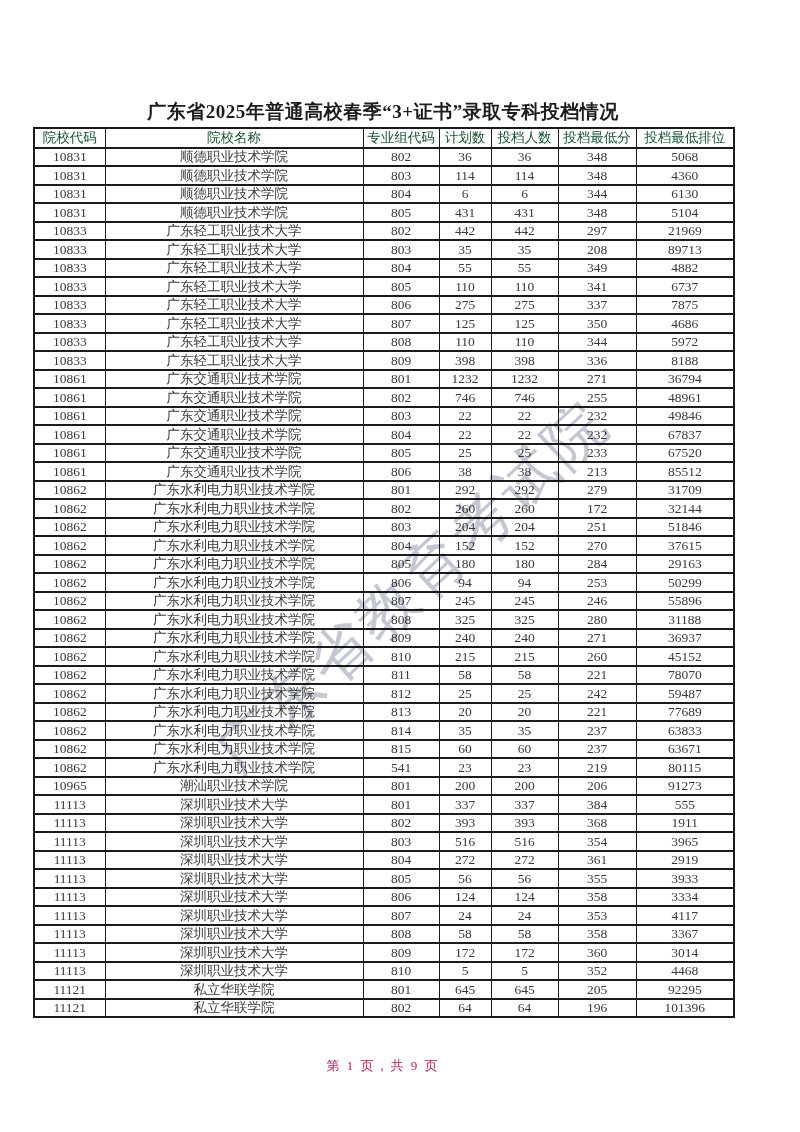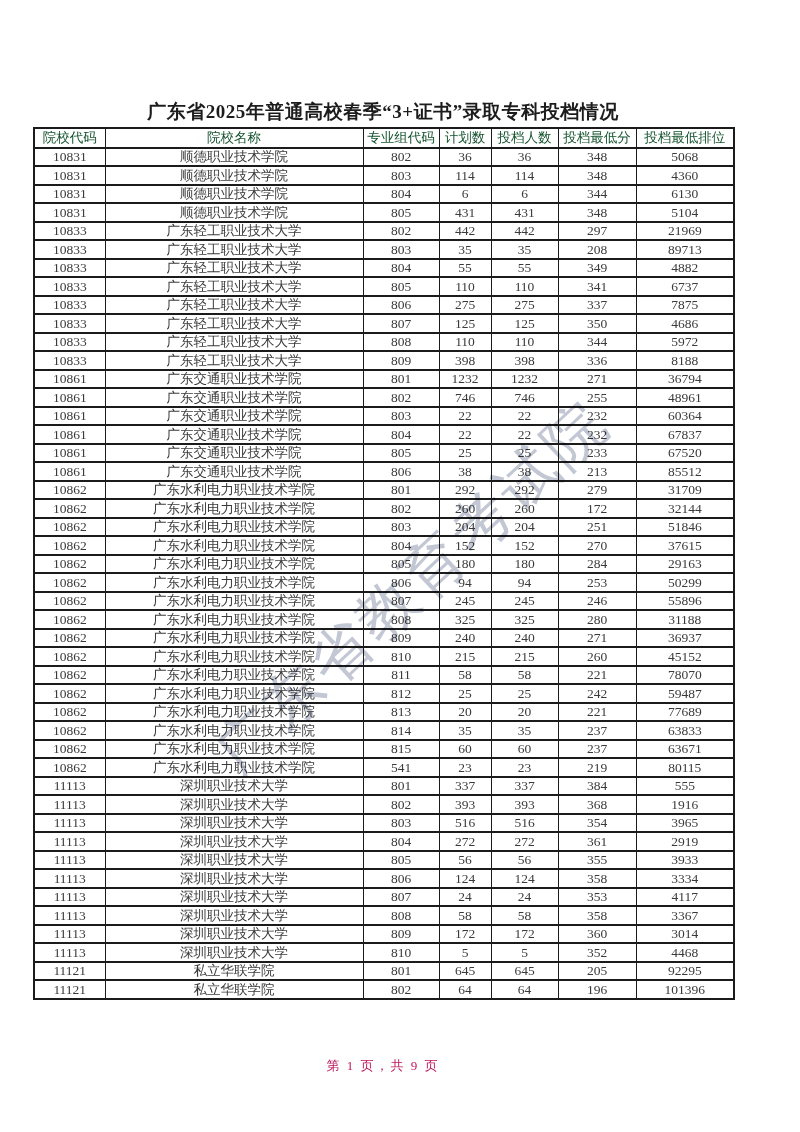--- a/index.html
+++ b/index.html
@@ -238,21 +238,21 @@
           <td>255</td>
           <td>48961</td>
         </tr>
         <tr>
           <td>10861</td>
           <td>广东交通职业技术学院</td>
           <td>803</td>
           <td>22</td>
           <td>22</td>
           <td>232</td>
-          <td>60364</td>
+          <td>49846</td>
         </tr>
         <tr>
           <td>10861</td>
           <td>广东交通职业技术学院</td>
           <td>804</td>
           <td>22</td>
           <td>22</td>
           <td>232</td>
           <td>67837</td>
         </tr>
@@ -412,36 +412,45 @@
         <tr>
           <td>10862</td>
           <td>广东水利电力职业技术学院</td>
           <td>541</td>
           <td>23</td>
           <td>23</td>
           <td>219</td>
           <td>80115</td>
         </tr>
         <tr>
+          <td>10965</td>
+          <td>潮汕职业技术学院</td>
+          <td>801</td>
+          <td>200</td>
+          <td>200</td>
+          <td>206</td>
+          <td>91273</td>
+        </tr>
+        <tr>
           <td>11113</td>
           <td>深圳职业技术大学</td>
           <td>801</td>
           <td>337</td>
           <td>337</td>
           <td>384</td>
           <td>555</td>
         </tr>
         <tr>
           <td>11113</td>
           <td>深圳职业技术大学</td>
           <td>802</td>
           <td>393</td>
           <td>393</td>
           <td>368</td>
-          <td>1916</td>
+          <td>1911</td>
         </tr>
         <tr>
           <td>11113</td>
           <td>深圳职业技术大学</td>
           <td>803</td>
           <td>516</td>
           <td>516</td>
           <td>354</td>
           <td>3965</td>
         </tr>

